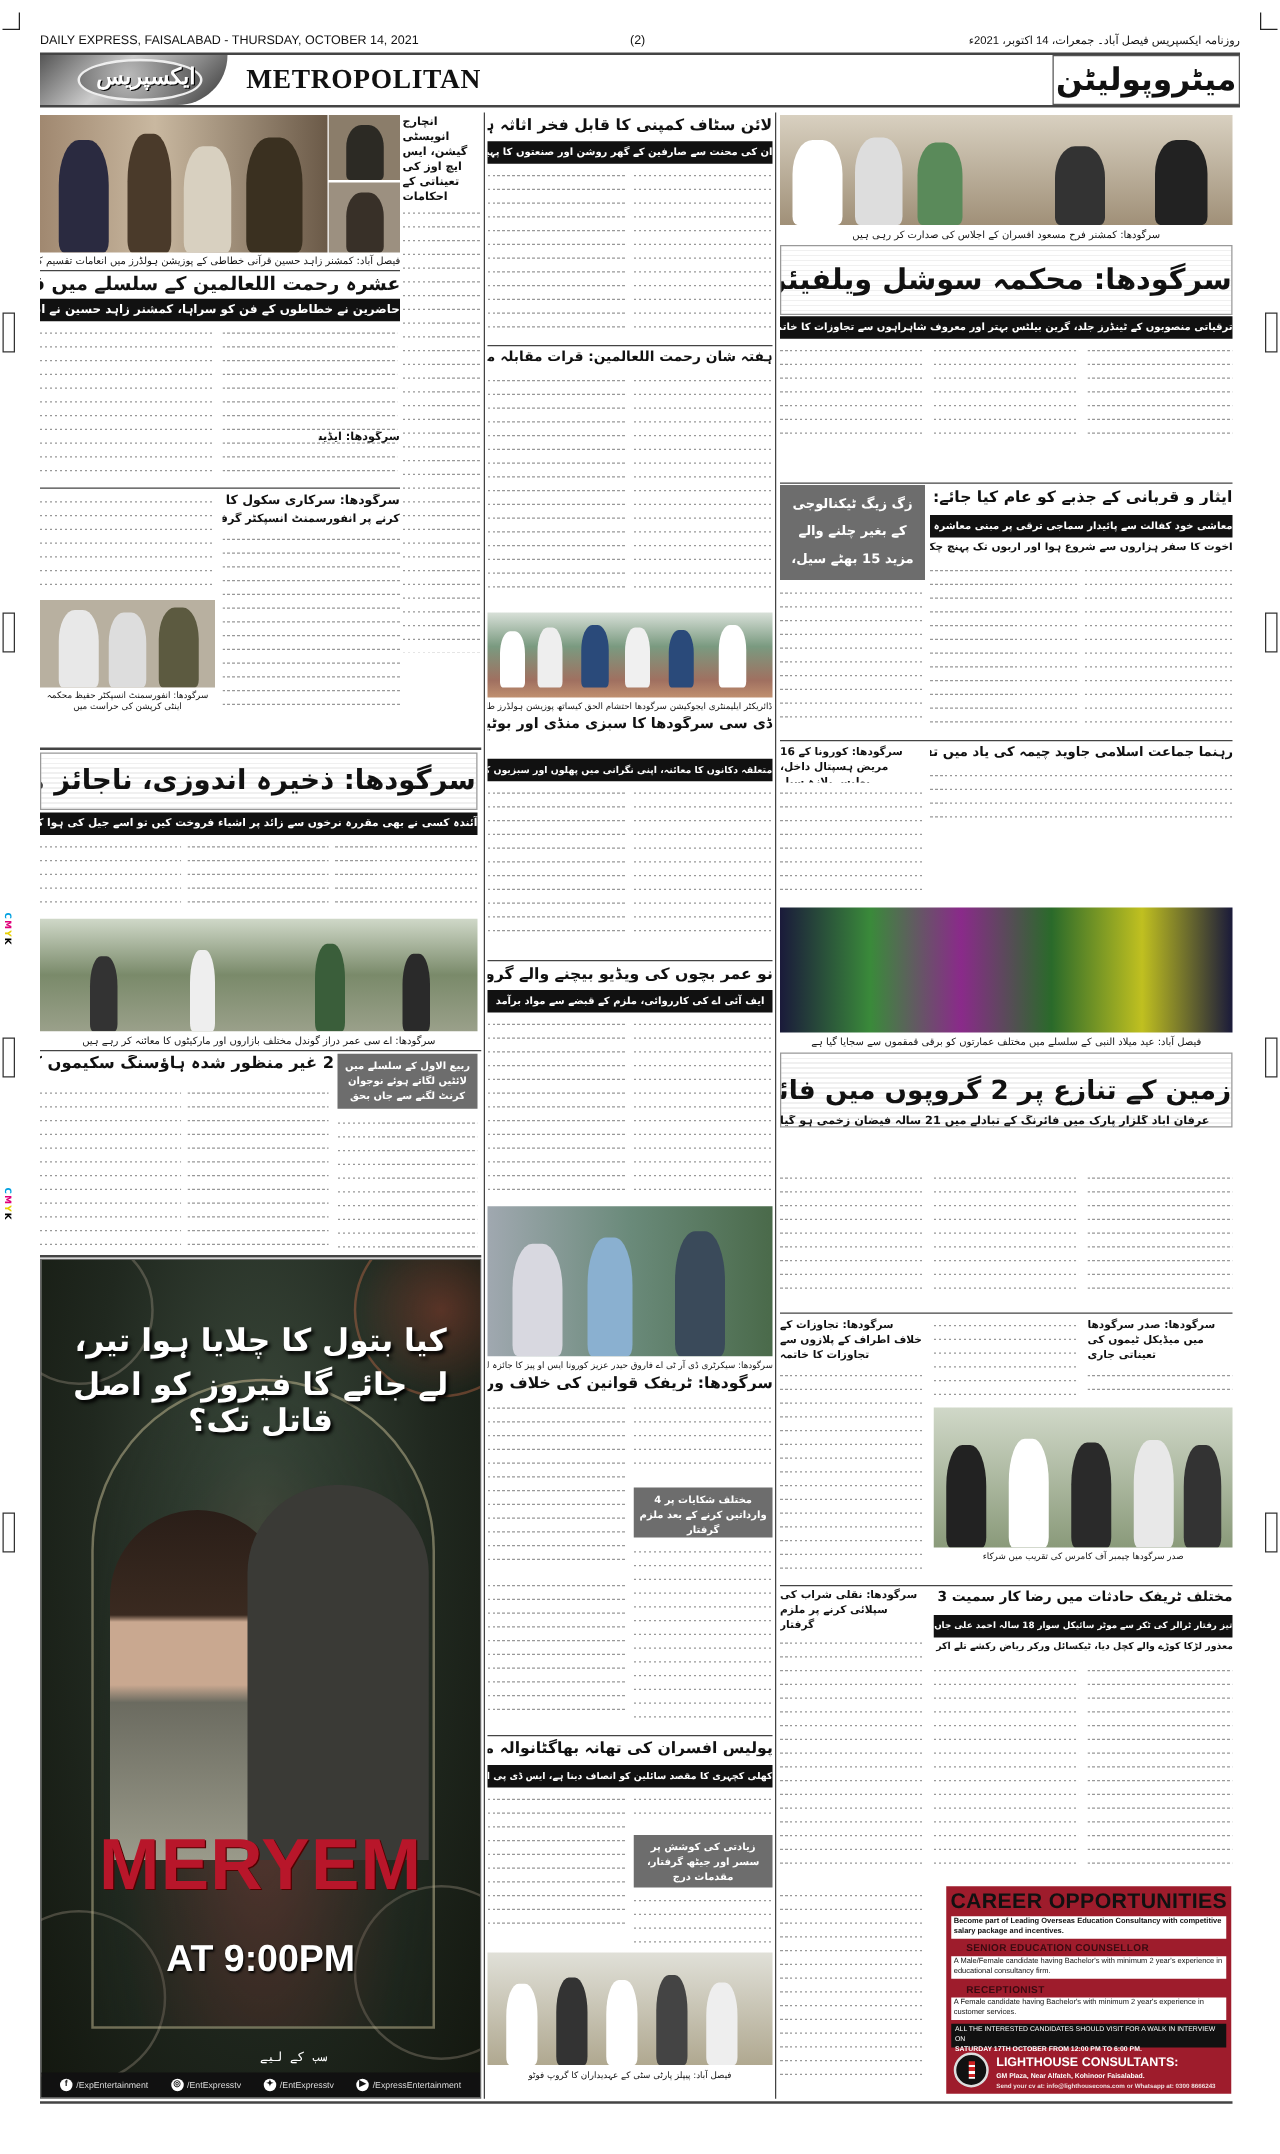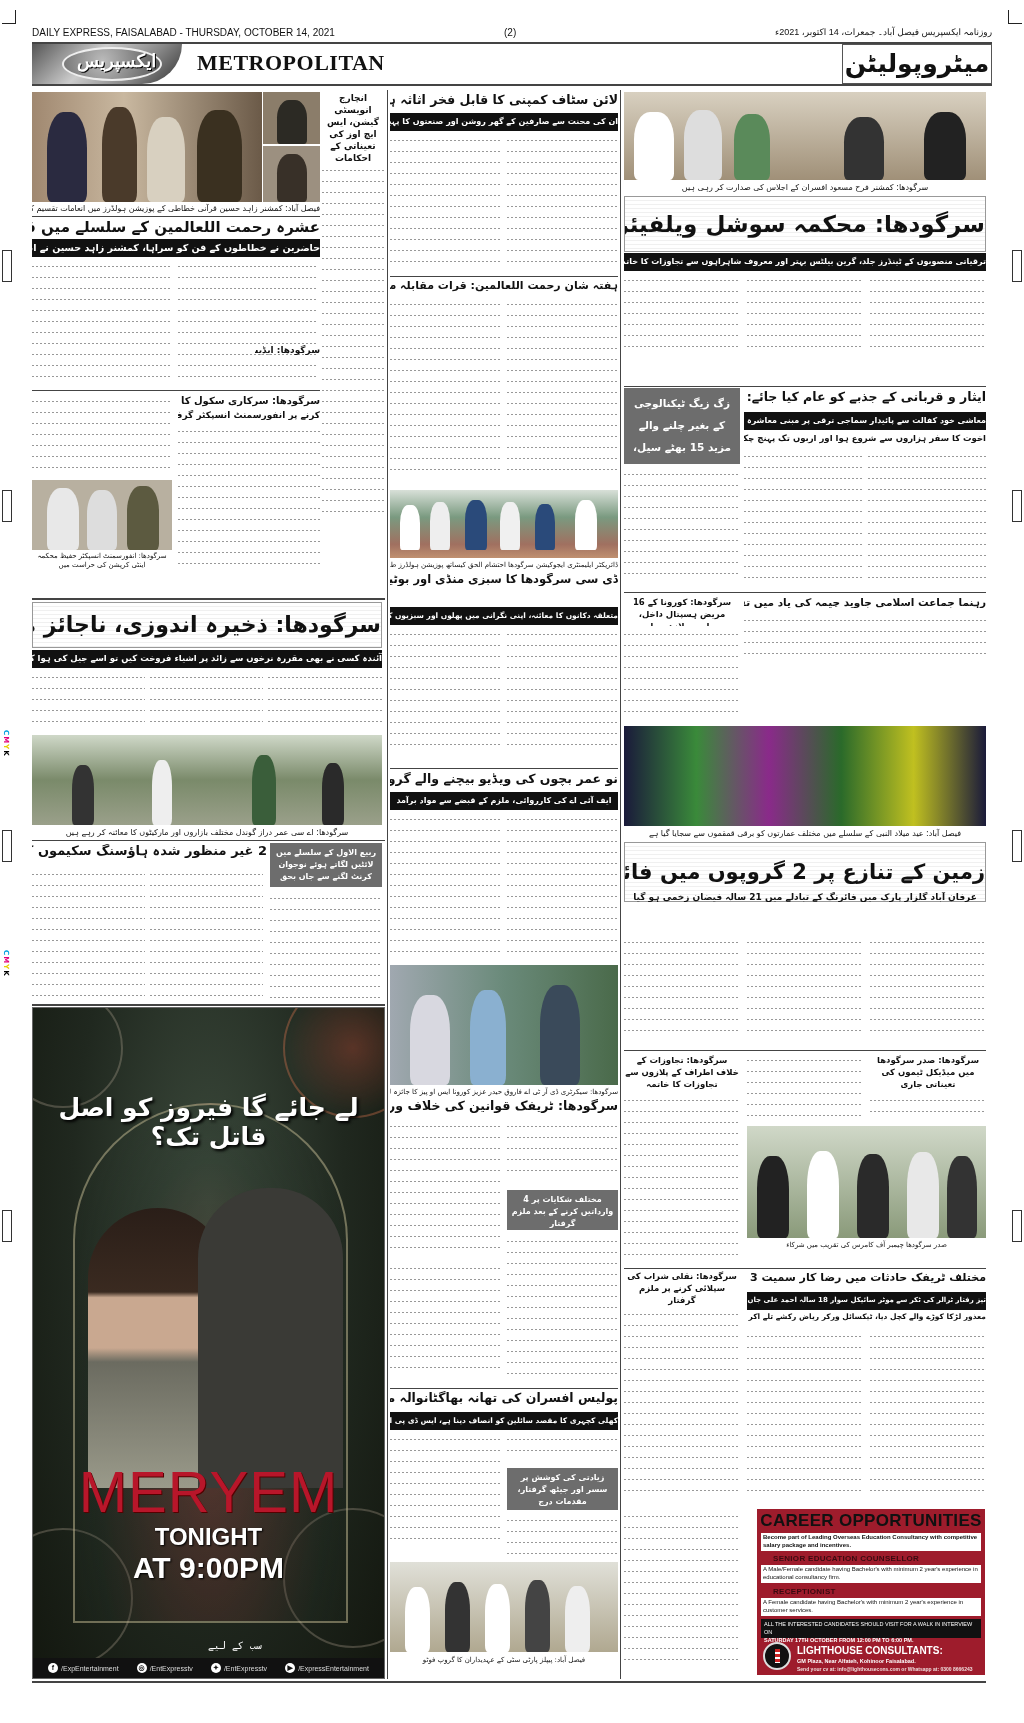--- a/index.html
+++ b/index.html
@@ -23,36 +23,36 @@
   .mast-en { position: absolute; left: 165px; top: 6px; font-family: "Liberation Serif", serif; font-weight: bold; font-size: 22px; letter-spacing: 0.5px; color: #111; }
   .mast-ur { position: absolute; right: 0; top: 0; width: 150px; height: 40px; border: 1px solid #555; direction: rtl; font-size: 25px; font-weight: bold; text-align: center; line-height: 38px; font-family: "DejaVu Sans", sans-serif; }
   .vrule { position: absolute; width: 1px; background: #444; }
   .hrule { position: absolute; height: 1px; background: #444; }
   .hrule.thick { height: 2px; }
 
   .photo { position: absolute; overflow: hidden; background: #8a8070; }
   .photo .p1 { position:absolute; border-radius: 40% 40% 10% 10%; }
   .caption { position: absolute; direction: rtl; font-size: 8px; text-align: center; line-height: 11px; color: #111; white-space: nowrap; overflow: hidden; }
 
-  .hl { position: absolute; direction: rtl; font-weight: bold; text-align: center; white-space: nowrap; overflow: hidden; color: #111; line-height: 1.15; font-family: "DejaVu Sans", sans-serif; }
+  .hl { position: absolute; direction: rtl; font-weight: bold; text-align: left; white-space: nowrap; overflow: hidden; color: #111; line-height: 1.15; font-family: "DejaVu Sans", sans-serif; }
   .hl.big { font-size: 26px; letter-spacing: -1px; background: repeating-linear-gradient(180deg, #fff 0, #fff 3px, #f0f0f0 3px, #f0f0f0 4px); border: 1px solid #999; }
   .hl.med { font-size: 17px; }
   .hl.sm { font-size: 13px; }
   .sub-bar { position: absolute; background: #111; color: #fff; direction: rtl; font-size: 11px; font-weight: bold; text-align: center; line-height: 17px; height: 18px; white-space: nowrap; overflow: hidden; }
   .grey-box { position: absolute; background: #6d6d6d; color: #fff; direction: rtl; text-align: center; font-size: 12px; font-weight: bold; line-height: 20px; padding-top: 4px; }
 
   .textcol { position: absolute; direction: rtl; font-size: 7.5px; line-height: 11px; color: #222; text-align: justify; overflow: hidden; }
   .textcol .ln { display: block; height: 11px; background: repeating-linear-gradient(90deg, #444 0, #444 2px, transparent 2px, transparent 4px); background-size: 100% 1px; background-repeat: no-repeat; background-position: 0 6px; opacity: 0.55; }
 
   .ad { position: absolute; left: 32px; top: 1007px; width: 353px; height: 672px; border: 1px solid #666; overflow: hidden; background: radial-gradient(ellipse at 50% 30%, #3c4a3c 0%, #20281f 55%, #13170f 100%); }
   .ad .rose { position: absolute; border-radius: 50%; border: 2px solid rgba(220,200,180,0.25); }
   .ad .arch { position: absolute; left: 40px; top: 95px; width: 275px; height: 520px; border: 2px solid rgba(200,190,150,0.5); border-radius: 140px 140px 0 0; background: radial-gradient(ellipse at 50% 70%, rgba(160,60,60,0.35) 0%, rgba(40,55,45,0.2) 60%, transparent 100%); }
   .ad .ad-ur { position: absolute; left: 0; width: 100%; text-align: center; direction: rtl; color: #fff; font-weight: bold; font-size: 25px; text-shadow: 2px 2px 3px #000; }
   .ad .person { position: absolute; background: #3a3a36; }
-  .ad .title { position: absolute; left: 0; top: 450px; width: 100%; text-align: center; font-family: "Liberation Sans", sans-serif; font-weight: normal; font-size: 58px; color: #b8162a; letter-spacing: 1px; text-shadow: 1px 1px 0 #500; }
+  .ad .title { position: absolute; left: 0; top: 450px; width: 100%; text-align: center; font-family: "Liberation Sans", sans-serif; font-weight: bold; font-size: 58px; color: #b8162a; letter-spacing: 1px; text-shadow: 1px 1px 0 #500; }
   .ad .tonight { position: absolute; left: 0; top: 515px; width: 100%; text-align: center; font-family: "Liberation Sans", sans-serif; font-weight: bold; font-size: 24px; color: #fff; text-shadow: 1px 1px 2px #000; }
   .ad .time { position: absolute; left: 0; top: 543px; width: 100%; text-align: center; font-family: "Liberation Sans", sans-serif; font-weight: bold; font-size: 30px; color: #fff; text-shadow: 1px 1px 2px #000; }
   .ad .brand { position: absolute; left: 0; top: 600px; width: 100%; text-align: center; font-family: "Liberation Sans", sans-serif; font-weight: bold; font-size: 30px; color: #e8e020; text-shadow: 1px 1px 0 #6a5a00; font-style: italic; }
   .ad .brand-sub { position: absolute; left: 175px; top: 632px; font-size: 10px; color: #fff; direction: rtl; font-family: Liberation Mono, monospace; }
   .ad .social { position: absolute; left: 0; bottom: 0; width: 100%; height: 20px; background: #111; display: flex; justify-content: space-around; align-items: center; padding: 0 6px; }
   .ad .social .s { display: flex; align-items: center; gap: 3px; color: #ddd; font-size: 7px; font-family: "Liberation Sans", sans-serif; }
   .ad .social .ic { width: 10px; height: 10px; border-radius: 50%; background: #fff; color: #111; font-size: 7px; font-weight: bold; text-align: center; line-height: 10px; }
 
   .career { position: absolute; left: 757px; top: 1509px; width: 228px; height: 166px; background: #9e1c2c; color: #fff; font-family: "Liberation Sans", sans-serif; overflow: hidden; }
   .career .ctitle { position: absolute; left: 0; top: 2px; width: 100%; text-align: center; font-weight: bold; font-size: 17px; color: #111; letter-spacing: 0.3px; }
@@ -296,25 +296,25 @@
     <span class="ln"></span>
   </div>
 <div class="hrule thick" style="left:32px;top:1004px;width:353px;"></div>
 
 <div class="ad">
   <div class="rose" style="left:-30px;top:-20px;width:120px;height:120px;"></div>
   <div class="rose" style="left:250px;top:-30px;width:140px;height:140px;border-color:rgba(230,120,80,0.35);background:radial-gradient(circle,rgba(200,80,60,0.35),transparent 70%);"></div>
   <div class="rose" style="left:-40px;top:520px;width:140px;height:140px;"></div>
   <div class="rose" style="left:250px;top:500px;width:140px;height:140px;"></div>
   <div class="arch"></div>
+  <div class="ad-ur" style="top:50px;">کیا بتول کا چلایا ہوا تیر،</div>
   <div class="ad-ur" style="top:85px;">لے جائے گا فیروز کو اصل قاتل تک؟</div>
   <div class="person" style="left:55px;top:200px;width:140px;height:280px;border-radius:70px 70px 0 0;background:linear-gradient(180deg,#2a1e18 0%,#3a2a20 30%,#c9a890 32%,#c9a890 50%,#6b6b60 55%,#9a9a8a 100%);"></div>
   <div class="person" style="left:165px;top:180px;width:145px;height:300px;border-radius:70px 70px 0 0;background:linear-gradient(180deg,#1a1a1a 0%,#2a2420 18%,#d0b098 20%,#c8a488 45%,#4a4a44 50%,repeating-linear-gradient(90deg,#3a3a34 0,#3a3a34 10px,#8a8a80 10px,#8a8a80 12px) 100%);"></div>
   <div class="title">MERYEM</div>
-  <div class="tonight">TONIGHT</div>
   <div class="time">AT 9:00PM</div>
   <div class="brand-sub">سب کے لیے</div>
   <div class="social">
     <div class="s">
         <span class="ic">f</span>
         <span>/ExpEntertainment</span>
       </div>
     <div class="s">
         <span class="ic">◎</span>
         <span>/EntExpresstv</span>

